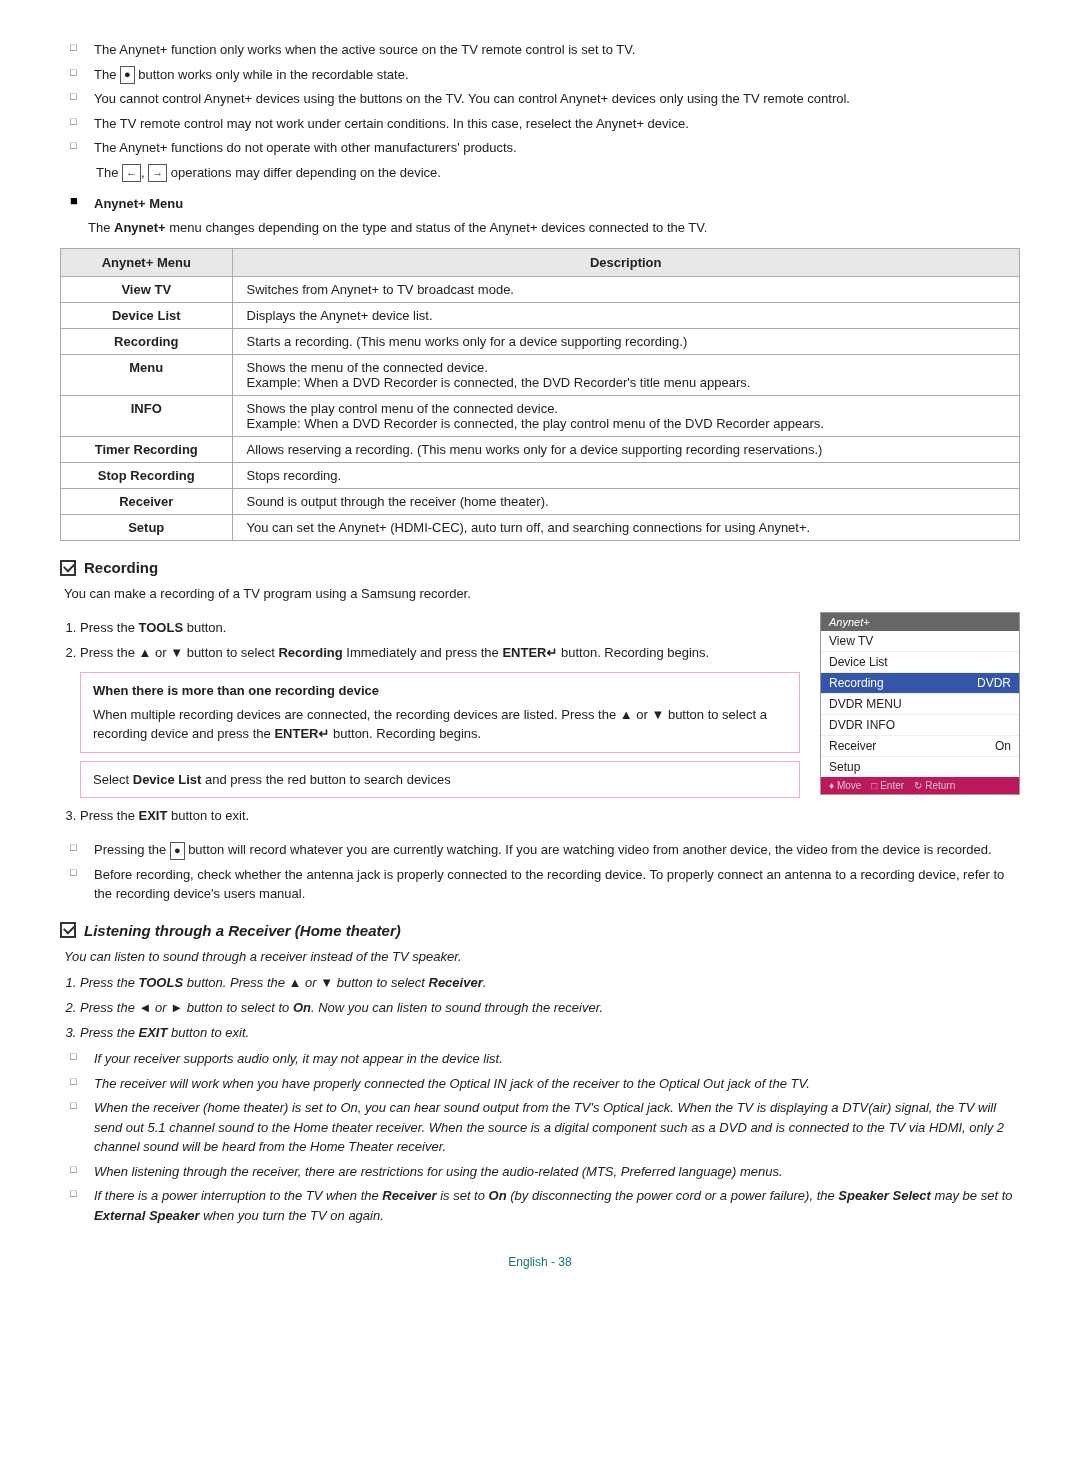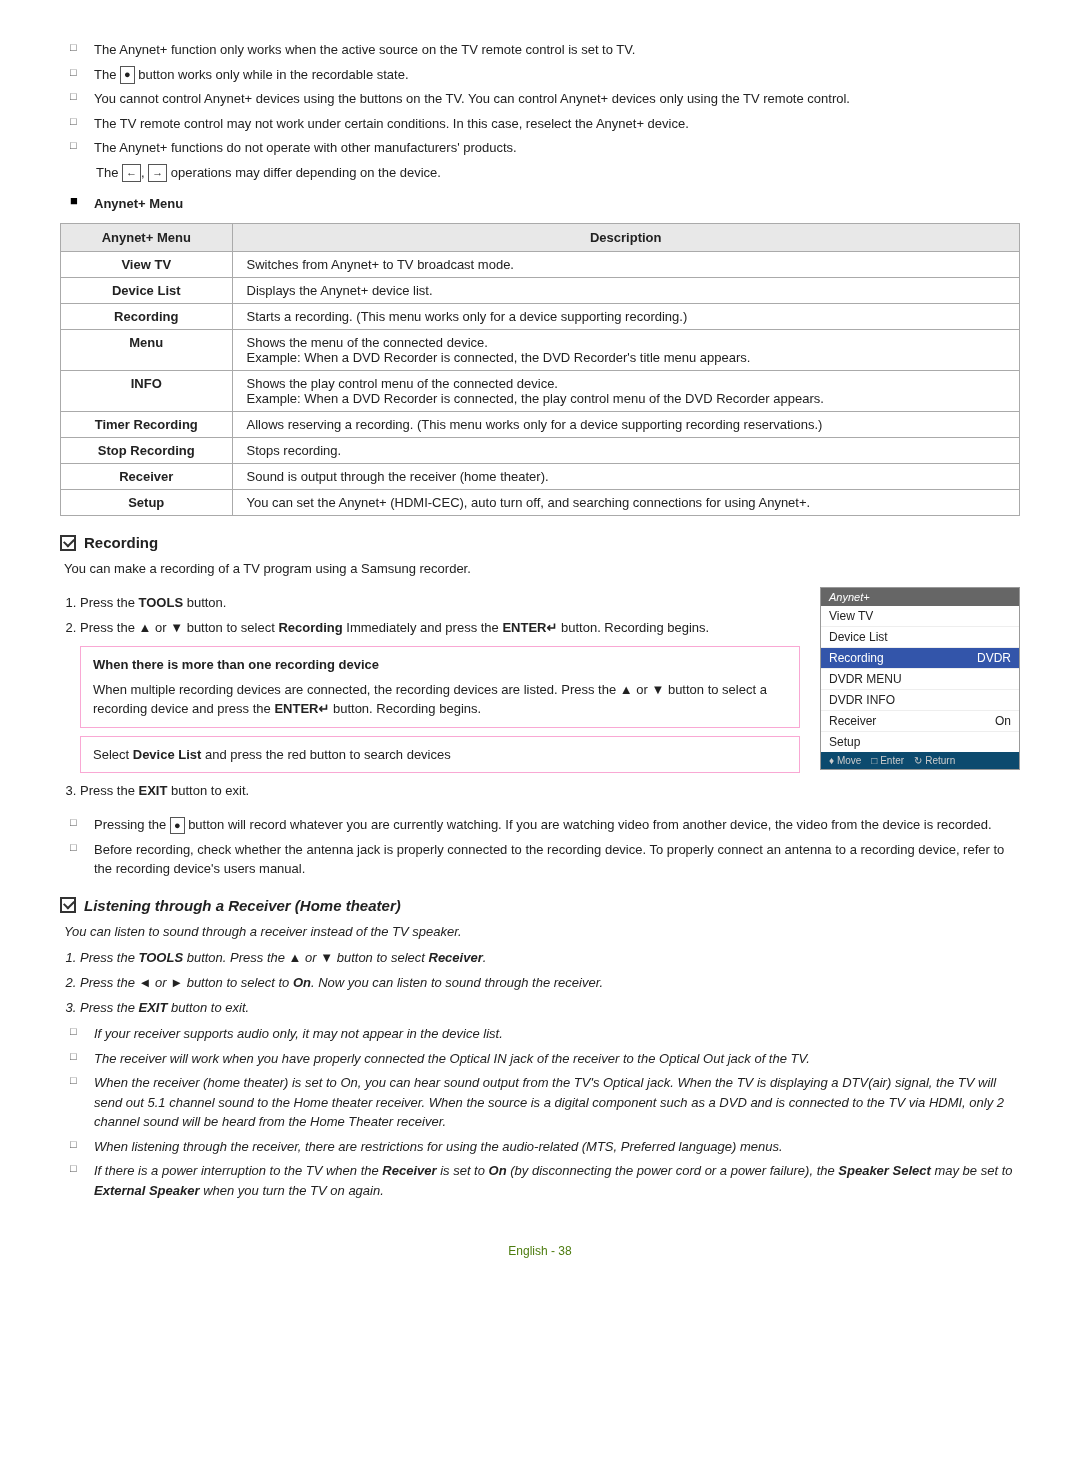--- a/index.html
+++ b/index.html
@@ -127,21 +127,21 @@
       display: flex;
       justify-content: space-between;
       border-bottom: 1px solid #eee;
       font-size: 12px;
     }
     .tv-menu-item.highlighted {
       background: #3355aa;
       color: #fff;
     }
     .tv-menu-footer {
-      background: #0c4a6e;
+      background: #be185d;
       color: #ccc;
       padding: 3px 8px;
       font-size: 10px;
       display: flex;
       gap: 10px;
     }
     .sub-box {
       border: 1px solid #f9a8d4;
       padding: 8px 12px;
       margin: 8px 0;
@@ -151,22 +151,22 @@
       font-size: 13px;
       margin-bottom: 4px;
     }
     .sub-box-text {
       font-size: 13px;
       line-height: 1.5;
     }
     .page-footer {
       text-align: center;
       font-size: 12px;
-      margin-top: 44px;
-      color: #4d7c0f;
+      margin-top: 30px;
+      color: #0f766e;
     }
     b { font-weight: bold; }
     .inline-btn {
       display: inline-block;
       border: 1px solid #555;
       padding: 0 3px;
       font-size: 11px;
       line-height: 1.4;
       vertical-align: middle;
     }
@@ -197,20 +197,23 @@
   </div>
   <div class="note-item" style="padding-left:36px;">
     <span class="note-text">The <span class="inline-btn">←</span>, <span class="inline-btn">→</span> operations may differ depending on the device.</span>
   </div>
 </div>
 
 <div style="margin-top:10px;">
   <div class="note-item">
     <span class="note-icon" style="font-size:13px; color:#000;">■</span>
     <span class="section-heading" style="padding-left:0;">Anynet+ Menu</span>
+  </div>
+  <div class="body-text" style="padding-left:28px;">
+    The <b>Anynet+</b> menu changes depending on the type and status of the Anynet+ devices connected to the TV.
   </div>
 
   <table class="anynet-table">
     <thead>
       <tr>
         <th>Anynet+ Menu</th>
         <th>Description</th>
       </tr>
     </thead>
     <tbody>

